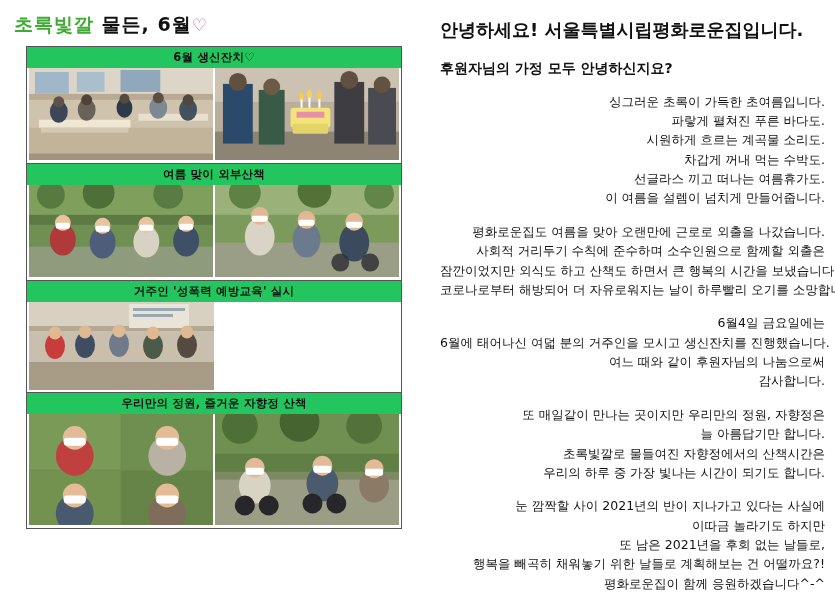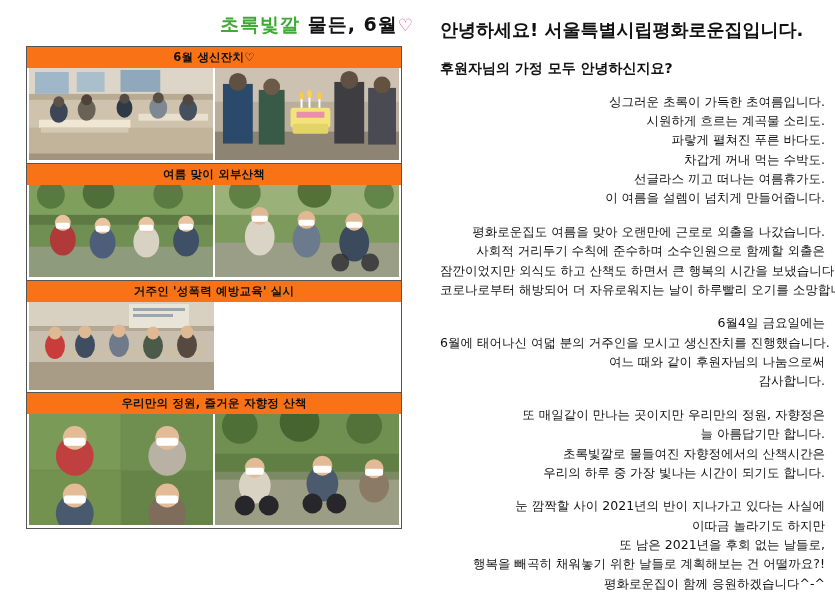--- a/index.html
+++ b/index.html
@@ -20,21 +20,21 @@
 
   
   #left-col {
     position: absolute;
     left: 14px;
     top: 8px;
     width: 400px;
     height: 588px;
   }
   #newsletter-title {
-    text-align: right;
+    text-align: left;
     font-size: 19px;
     font-weight: bold;
     color: #1a1a1a;
     letter-spacing: 1px;
     padding: 4px 0 6px 0;
     white-space: nowrap;
   }
   #newsletter-title .green {
     color: #3faa35;
   }
@@ -58,21 +58,21 @@
   }
   .section:last-child {
     border-bottom: none;
   }
   .section-caption {
     text-align: center;
     font-size: 11.5px;
     font-weight: bold;
     color: #111;
     padding: 3px 0 3px 0;
-    background: #f97316;
+    background: #22c55e;
     letter-spacing: 0.2px;
   }
   .photo-row {
     display: flex;
     gap: 2px;
     padding: 0 2px 2px 2px;
   }
   .photo {
     position: relative;
     overflow: hidden;
@@ -314,22 +314,22 @@
 
     </div>
   </div>
 
   <div id="right-col">
     <div id="greeting">안녕하세요! 서울특별시립평화로운집입니다.</div>
     <div id="question">후원자님의 가정 모두 안녕하신지요?</div>
 
     <div class="para">
       <div>싱그러운 초록이 가득한 초여름입니다.</div>
+      <div>파랗게 펼쳐진 푸른 바다도.</div>
       <div>시원하게 흐르는 계곡물 소리도.</div>
-      <div>파랗게 펼쳐진 푸른 바다도.</div>
       <div>차갑게 꺼내 먹는 수박도.</div>
       <div>선글라스 끼고 떠나는 여름휴가도.</div>
       <div>이 여름을 설렘이 넘치게 만들어줍니다.</div>
     </div>
 
     <div class="para">
       <div>평화로운집도 여름을 맞아 오랜만에 근로로 외출을 나갔습니다.</div>
       <div>사회적 거리두기 수칙에 준수하며 소수인원으로 함께할 외출은</div>
       <div>잠깐이었지만 외식도 하고 산책도 하면서 큰 행복의 시간을 보냈습니다.</div>
       <div>코로나로부터 해방되어 더 자유로워지는 날이 하루빨리 오기를 소망합니다.</div>

